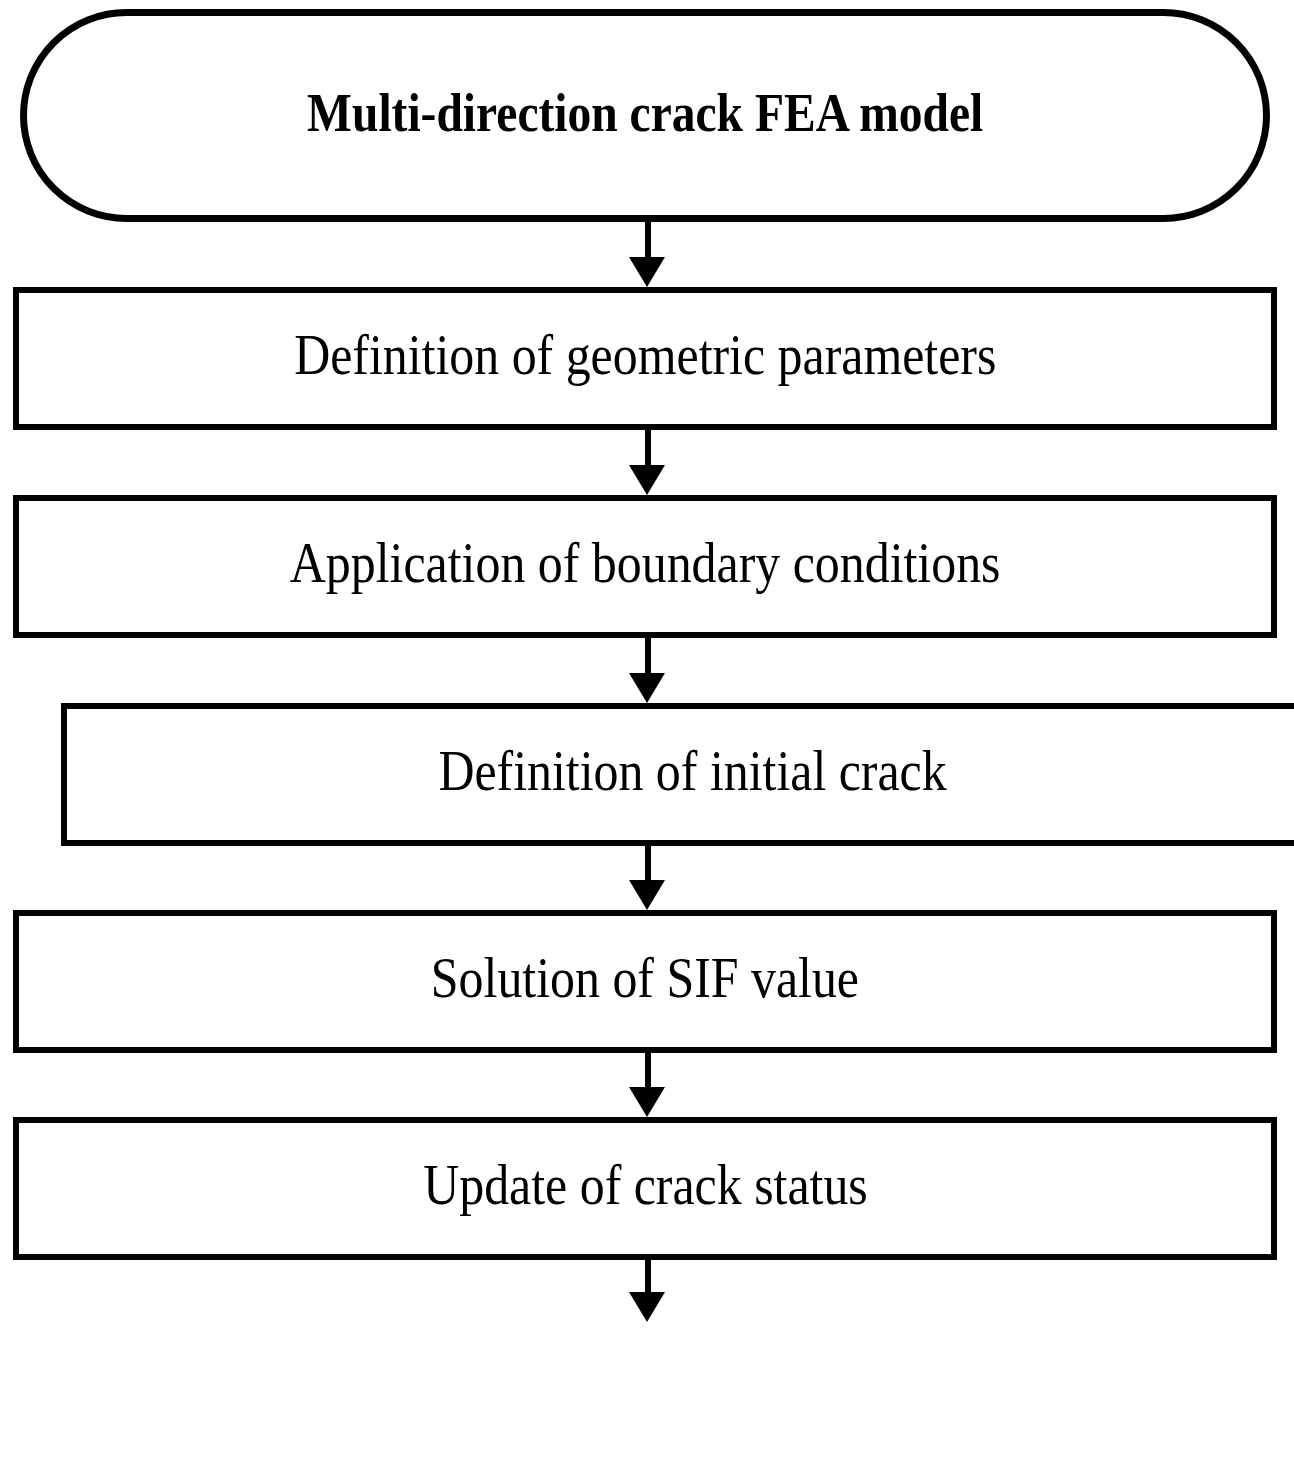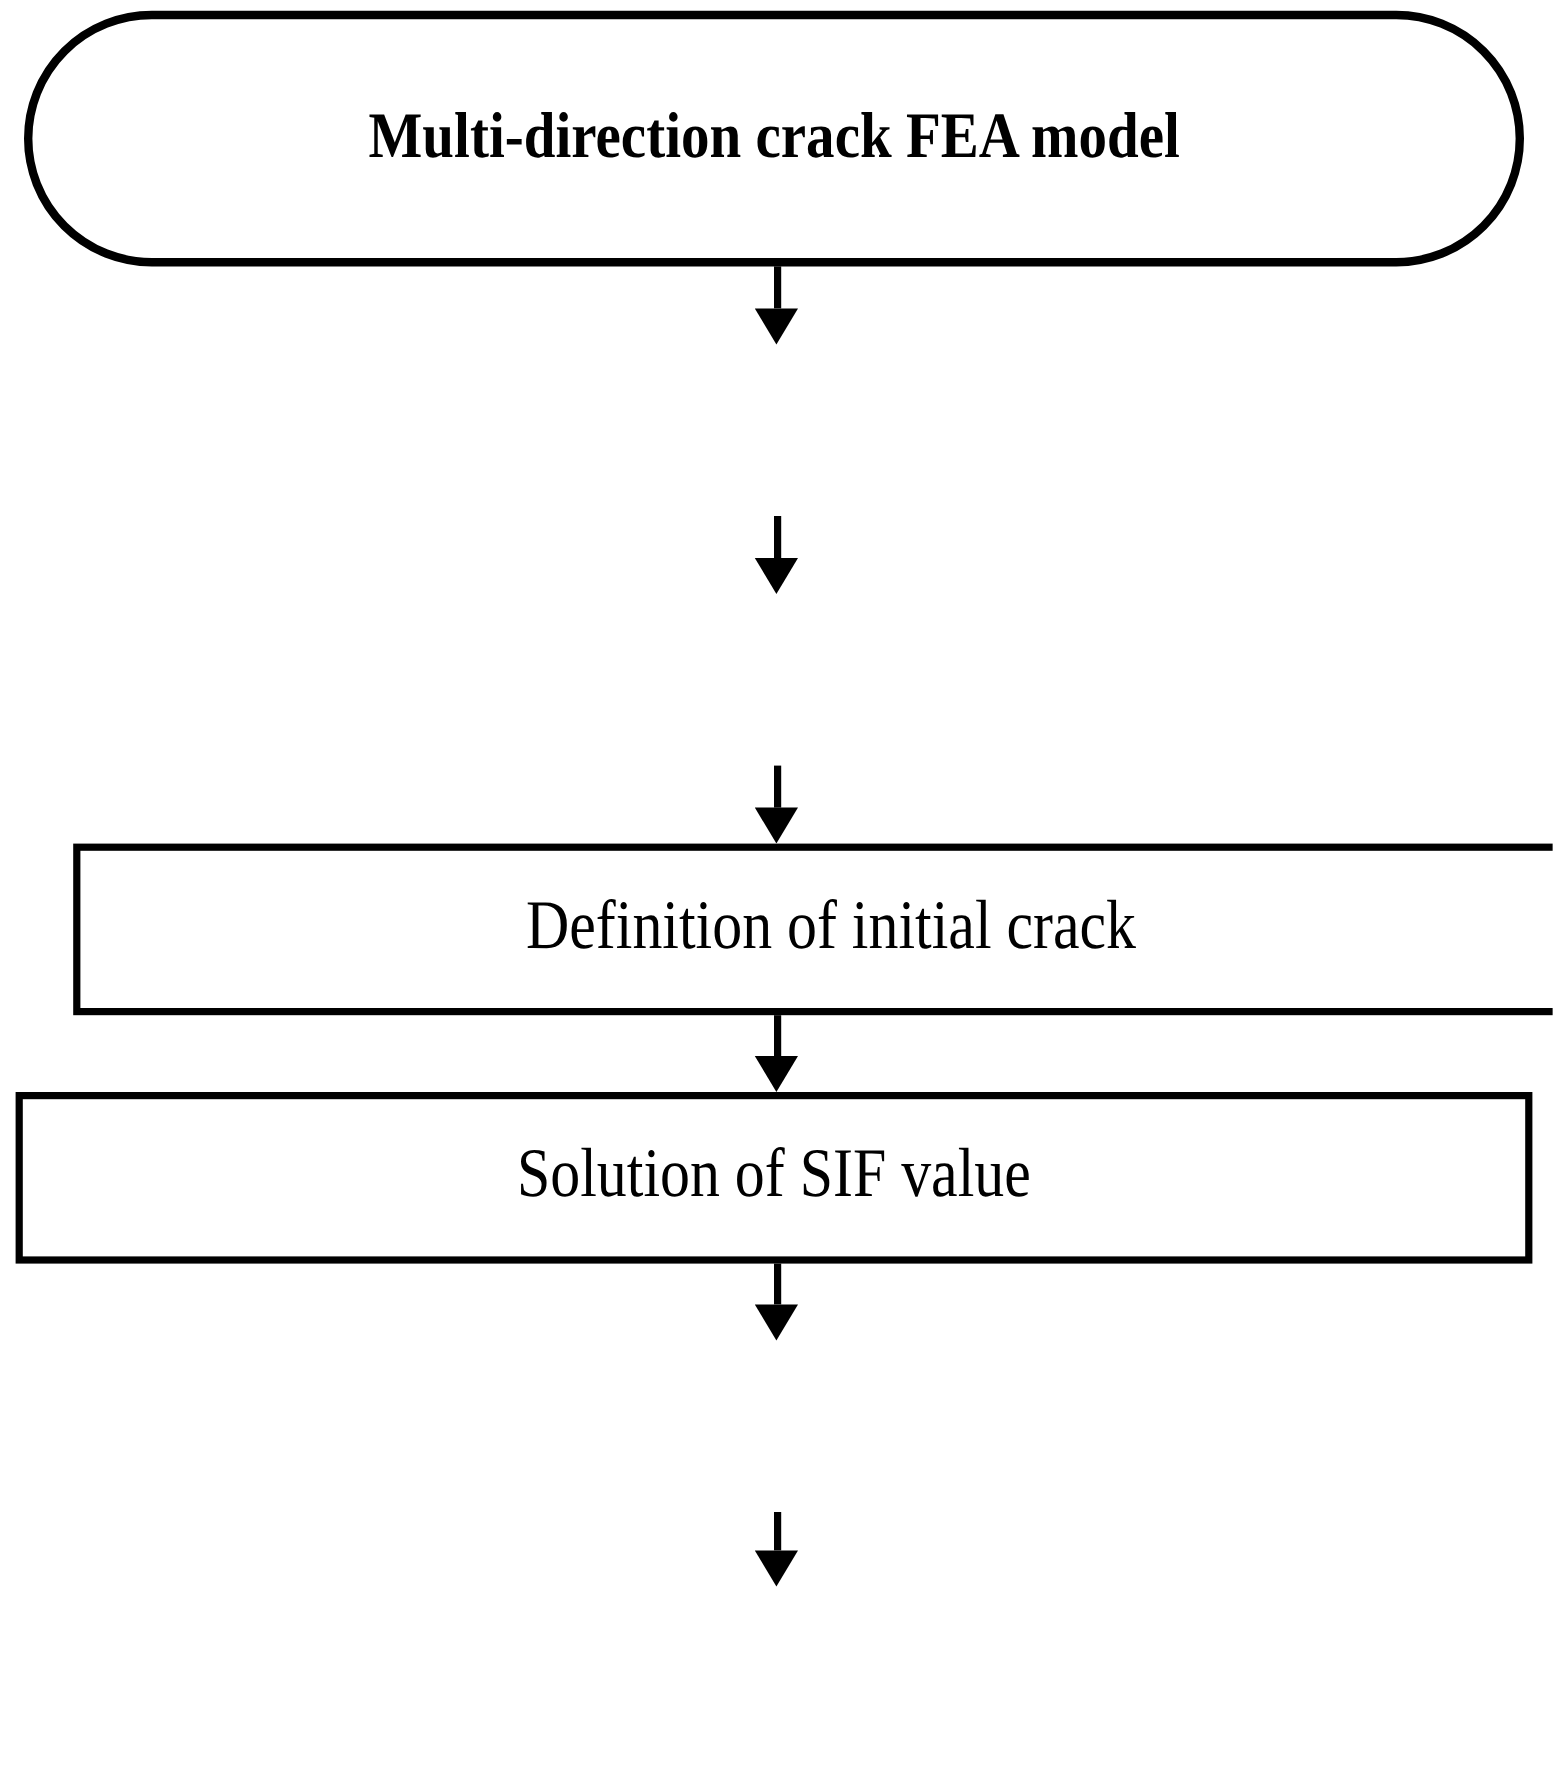--- a/index.html
+++ b/index.html
@@ -129,26 +129,32 @@
 
   <div class="terminator">
     <span class="label">Multi-direction crack FEA model</span>
   </div>
 
   <div class="arrow arrow-1">
     <div class="shaft"></div>
     <div class="head"></div>
   </div>
 
+  <div class="process box-1">
+    <span class="label">Definition of geometric parameters</span>
+  </div>
 
   <div class="arrow arrow-2">
     <div class="shaft"></div>
     <div class="head"></div>
   </div>
 
+  <div class="process box-2">
+    <span class="label">Application of boundary conditions</span>
+  </div>
 
   <div class="arrow arrow-3">
     <div class="shaft"></div>
     <div class="head"></div>
   </div>
 
   <div class="process box-3">
     <span class="label">Definition of initial crack</span>
   </div>
 
@@ -159,20 +165,23 @@
 
   <div class="process box-4">
     <span class="label">Solution of SIF value</span>
   </div>
 
   <div class="arrow arrow-5">
     <div class="shaft"></div>
     <div class="head"></div>
   </div>
 
+  <div class="process box-5">
+    <span class="label">Update of crack status</span>
+  </div>
 
   <div class="arrow arrow-6">
     <div class="shaft"></div>
     <div class="head"></div>
   </div>
 
 
 </div>
 
 </body></html>

